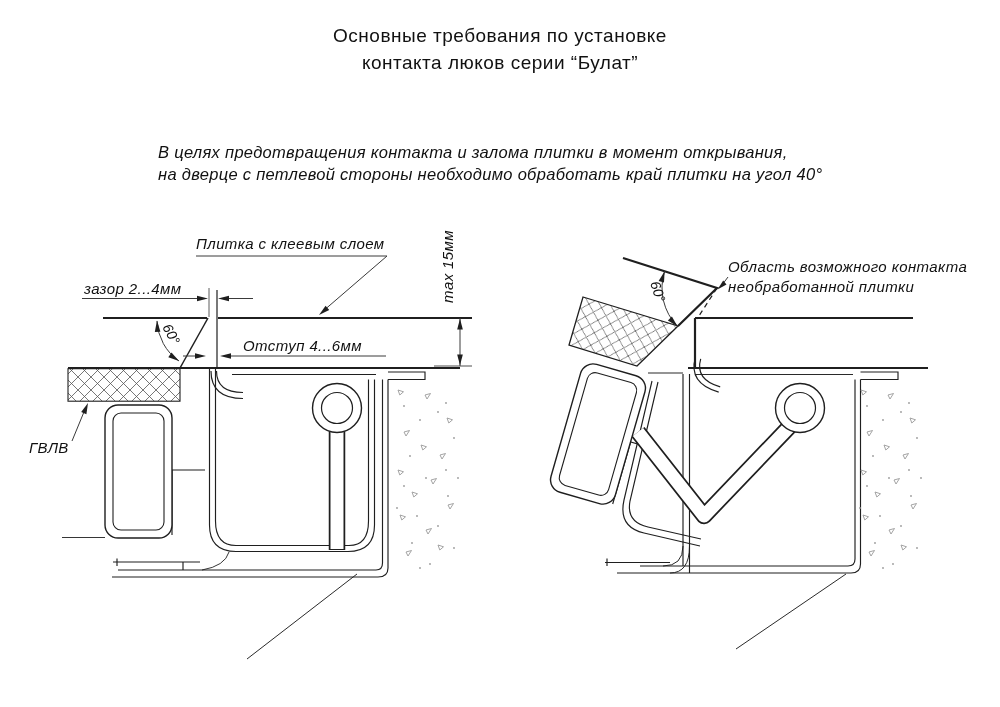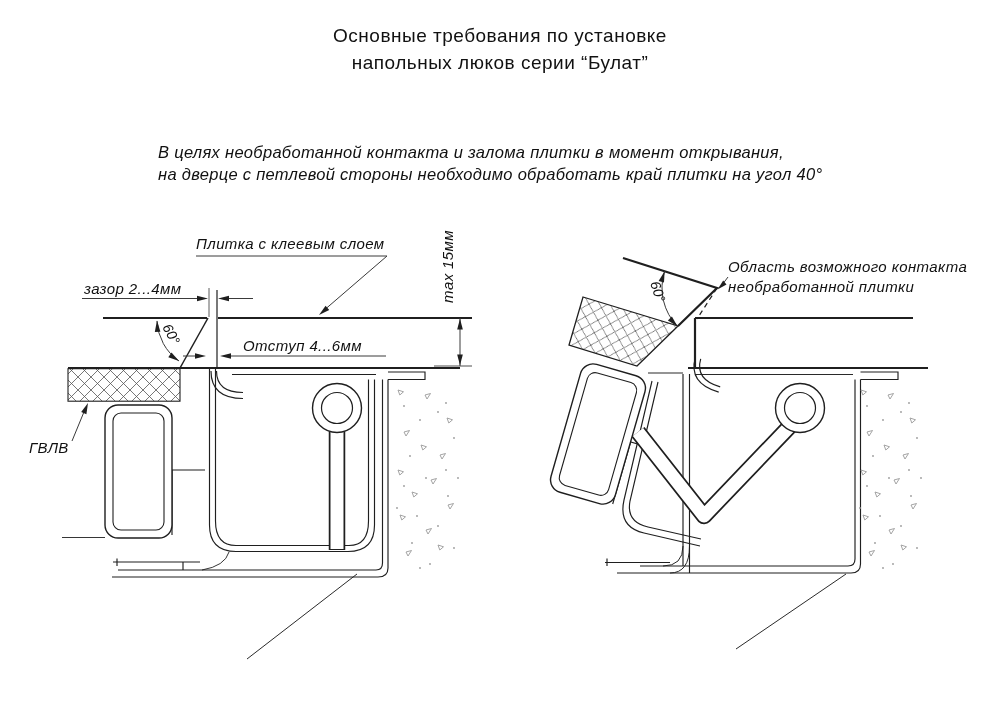--- a/index.html
+++ b/index.html
@@ -15,25 +15,25 @@
   .lbl-s{font-family:"Liberation Sans","DejaVu Sans",sans-serif;font-style:italic;
        font-size:14px;fill:#111;}
 </style>
 </head>
 <body>
 
 <div class="page">
 
   <div class="title">
     <div>Основные требования по установке</div>
-    <div>напольных люков серии “Булат”</div>
+    <div>контакта люков серии “Булат”</div>
   </div>
 
   <div class="note">
-    <div>В целях необработанной контакта и залома плитки в момент открывания,</div>
+    <div>В целях предотвращения контакта и залома плитки в момент открывания,</div>
     <div>на дверце с петлевой стороны необходимо обработать край плитки на угол 40°</div>
   </div>
 
   <svg width="1000" height="707" viewBox="0 0 1000 707">
     <defs>
       <pattern id="xh" width="13" height="13" patternUnits="userSpaceOnUse">
         <path d="M0,13 L13,0 M0,0 L13,13" stroke="#555" stroke-width="0.8" fill="none"></path>
       </pattern>
       <pattern id="xh2" width="13" height="13" patternUnits="userSpaceOnUse" patternTransform="rotate(16)">
         <path d="M0,13 L13,0 M0,0 L13,13" stroke="#555" stroke-width="0.8" fill="none"></path>

